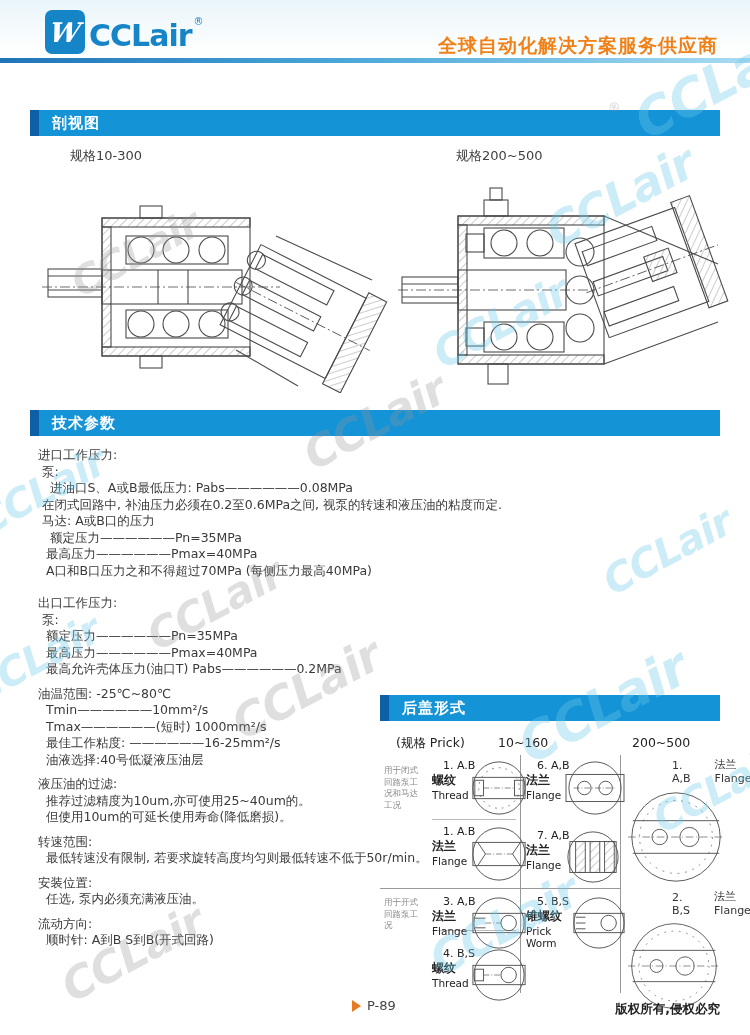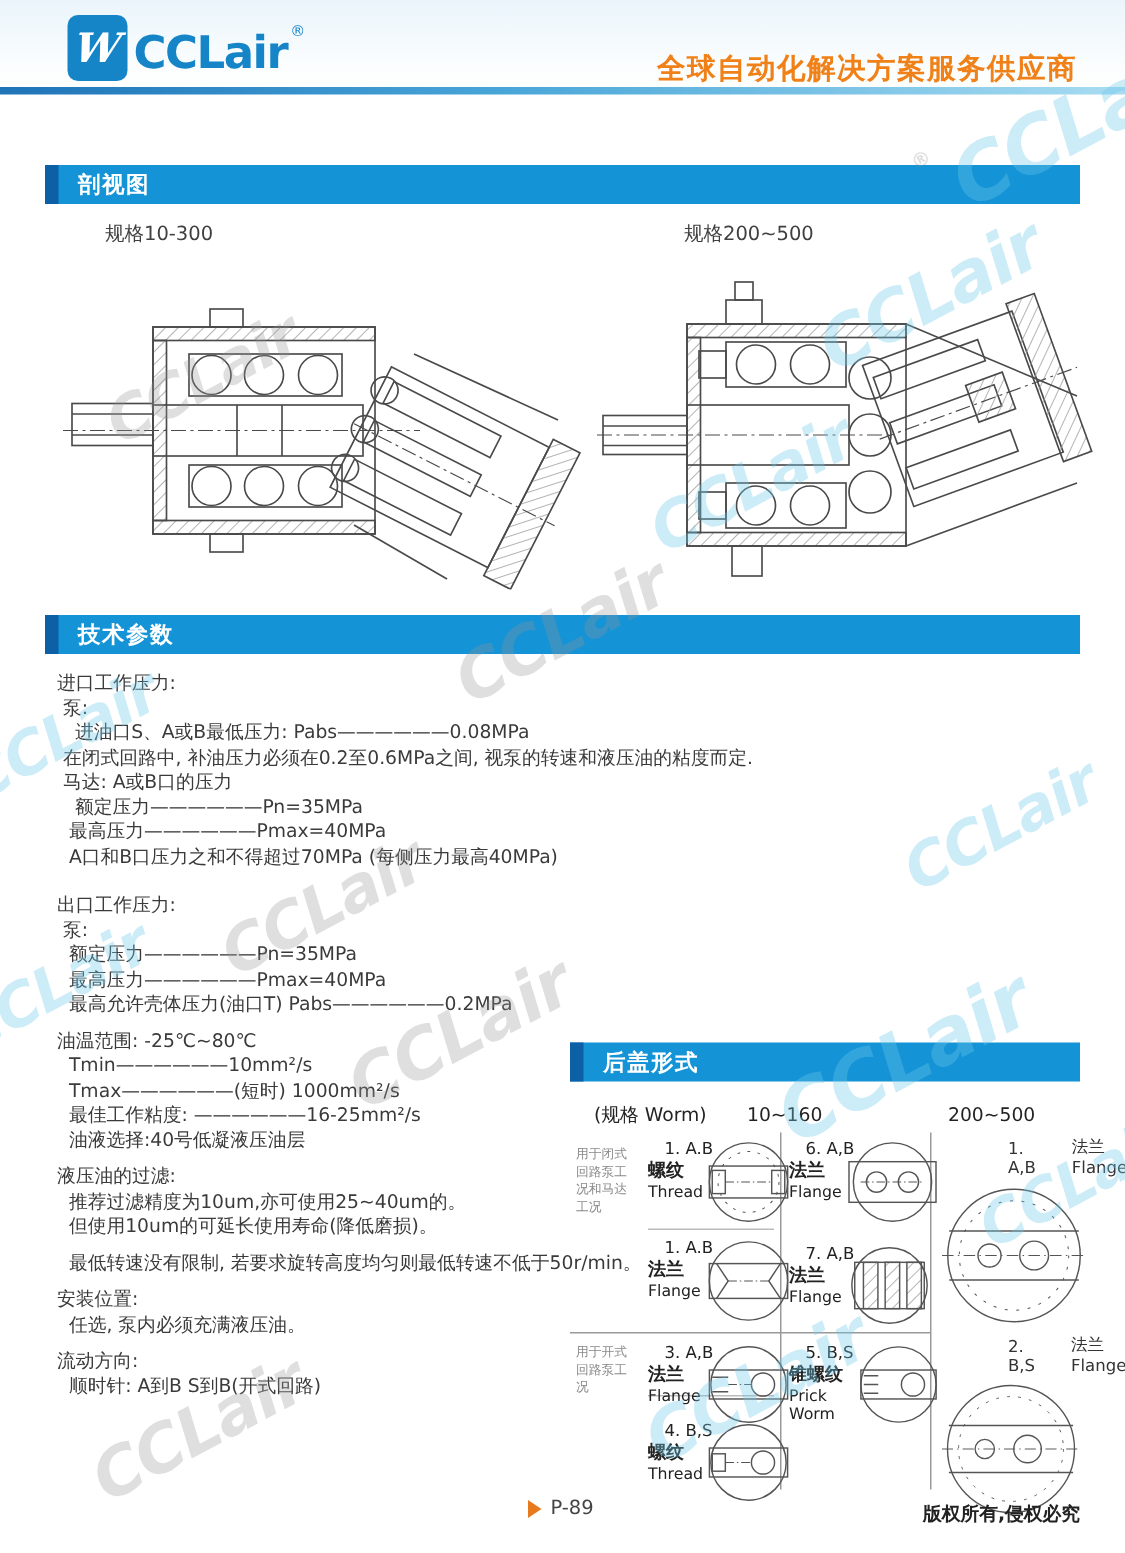--- a/index.html
+++ b/index.html
@@ -199,36 +199,37 @@
       <div class="tp-line">油温范围: -25℃~80℃</div>
       <div class="tp-line">  Tmin——————10mm²/s</div>
       <div class="tp-line">  Tmax——————(短时) 1000mm²/s</div>
       <div class="tp-line">  最佳工作粘度: ——————16-25mm²/s</div>
       <div class="tp-line">  油液选择:40号低凝液压油层</div>
       <div class="tp-line"></div>
       <div class="tp-line">液压油的过滤:</div>
       <div class="tp-line">  推荐过滤精度为10um,亦可使用25~40um的。</div>
       <div class="tp-line">  但使用10um的可延长使用寿命(降低磨损)。</div>
       <div class="tp-line"></div>
+      <div class="tp-line">转速范围:</div>
       <div class="tp-line">  最低转速没有限制, 若要求旋转高度均匀则最低转速不低于50r/min。</div>
       <div class="tp-line"></div>
       <div class="tp-line">安装位置:</div>
       <div class="tp-line">  任选, 泵内必须充满液压油。</div>
       <div class="tp-line"></div>
       <div class="tp-line">流动方向:</div>
       <div class="tp-line">  顺时针: A到B S到B(开式回路)</div>
     </div>
 
   <div class="rc">
     <div class="secbar" style="left:0;top:0;width:340px;">
       <div class="notch"></div>
       <span class="sectitle">后盖形式</span>
     </div>
 
-    <div class="rc-head" style="left:16px;">(规格 Worm)</div>
+    <div class="rc-head" style="left:16px;">(规格 Prick)</div>
     <div class="rc-head" style="left:118px;">10~160</div>
     <div class="rc-head" style="left:252px;">200~500</div>
 
     <div class="gridv" style="left:140px;top:60px;height:238px;"></div>
     <div class="gridv" style="left:240px;top:60px;height:238px;"></div>
     <div class="gridh" style="left:0;top:193px;width:240px;"></div>
     <div class="gridh" style="left:52px;top:124px;width:84px;background:#bbb;"></div>
     <div class="gridh" style="left:52px;top:235px;width:84px;background:#bbb;"></div>
 
     <div class="rc-side" style="top:70px;">用于闭式

